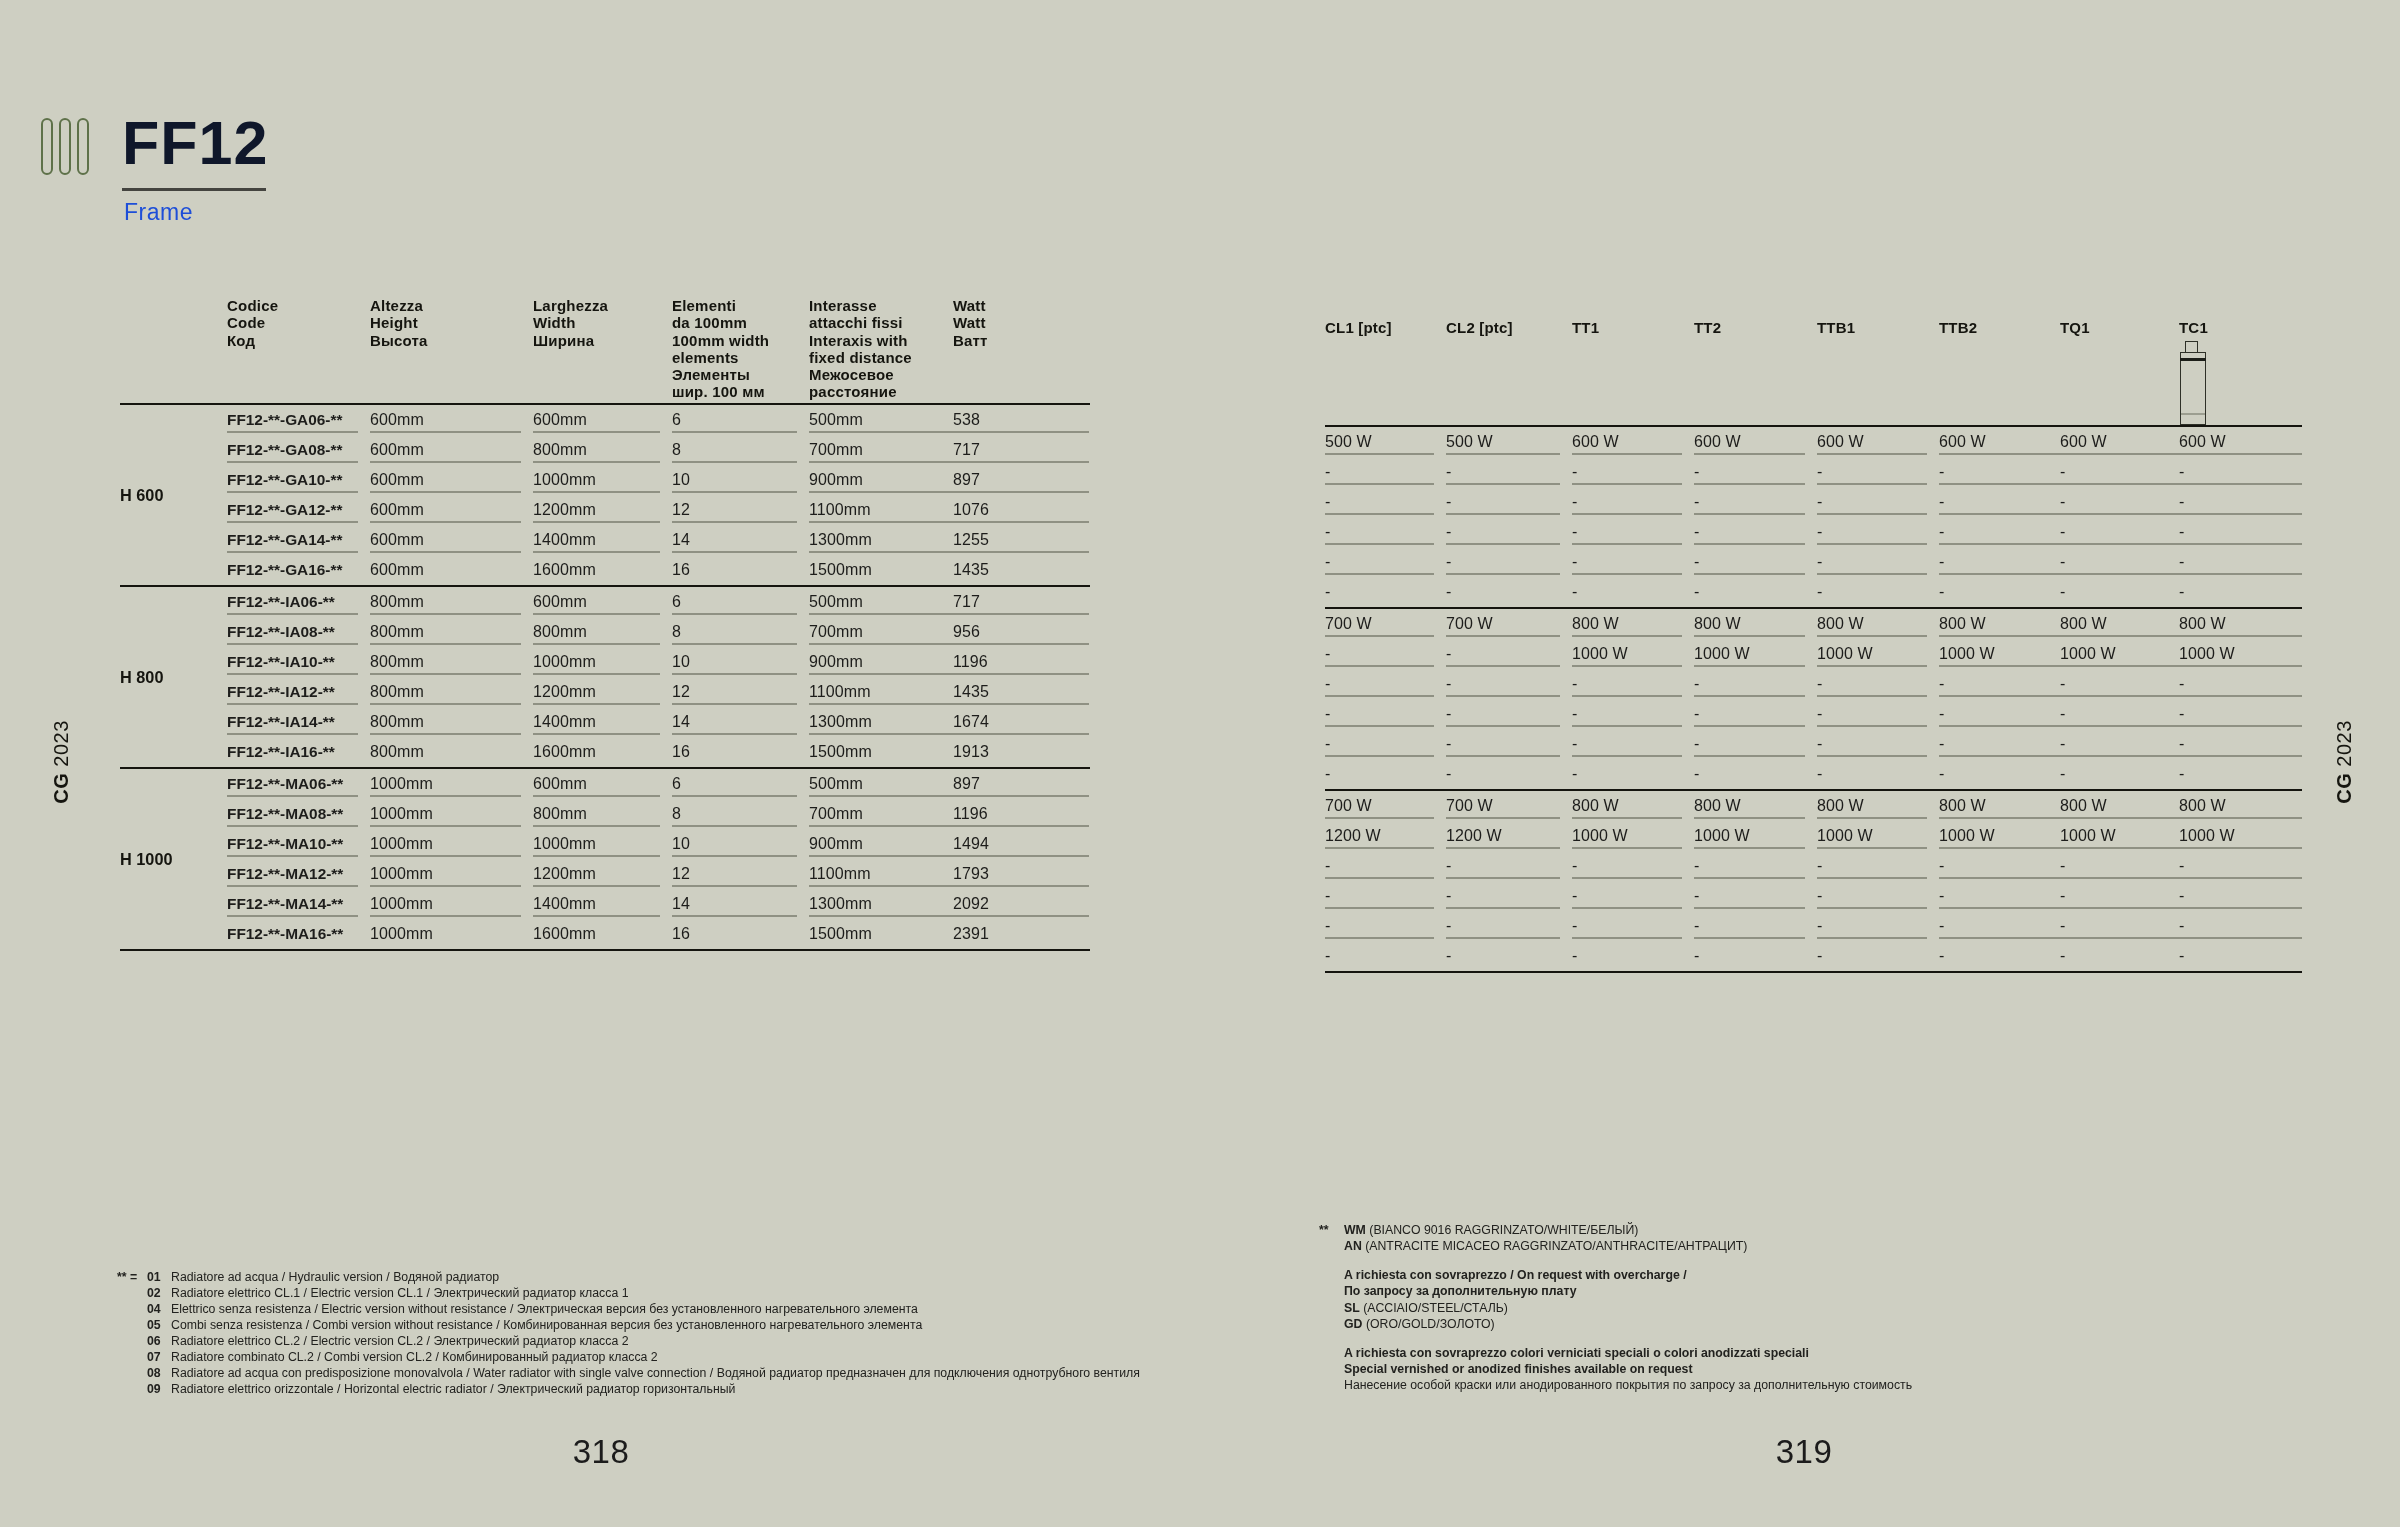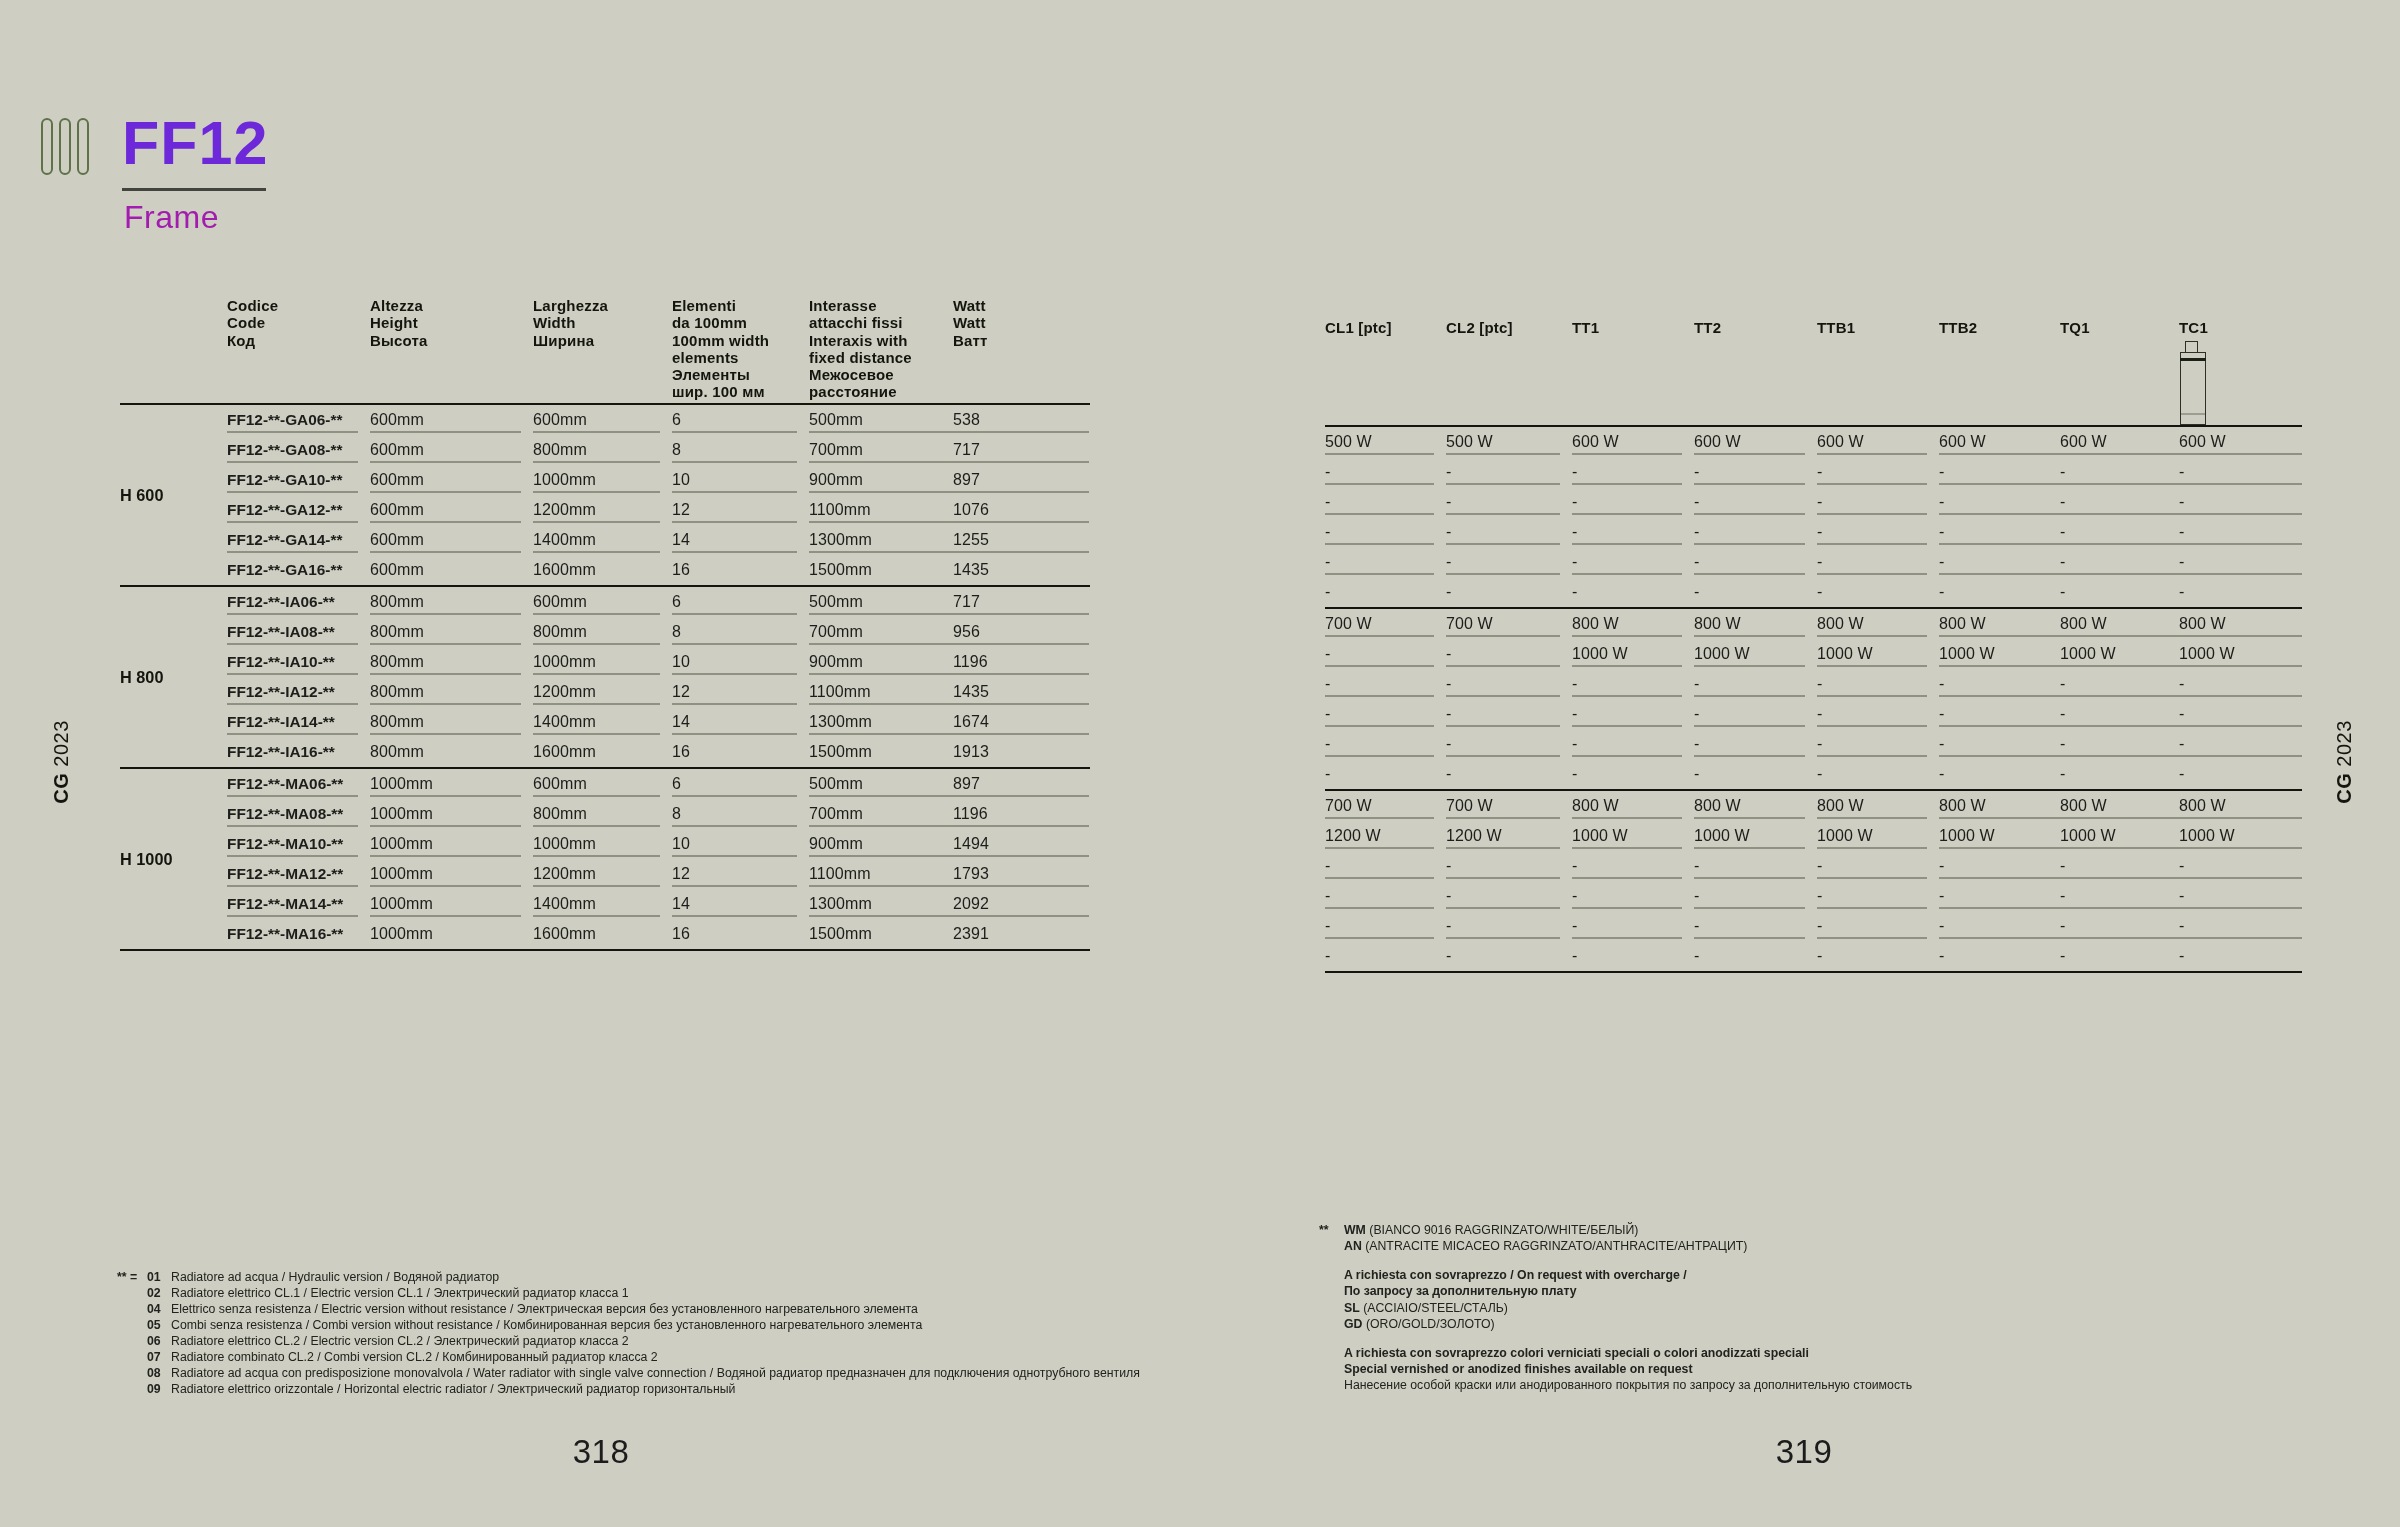--- a/index.html
+++ b/index.html
@@ -6,23 +6,23 @@
   html,body { background:#9a9a92; }
   body { font-family:"Liberation Sans", sans-serif; }
   .page {
     position:relative; width:2401px; height:1528px;
     background:#cecfc2; color:#1a1a1a; overflow:hidden;
   }
 
   
   .logo { position:absolute; left:41px; top:118px; display:flex; gap:6.7px; }
   .logo i { display:block; width:11.5px; height:57px; border:2.4px solid #5e7149; border-radius:6.7px; }
-  .title { position:absolute; left:122px; top:108px; font-size:61px; font-weight:800; letter-spacing:1px; color:#6d28d9; }
+  .title { position:absolute; left:122px; top:108px; font-size:61px; font-weight:800; letter-spacing:1px; color:#0f172a; }
   .title-underline { position:absolute; left:122px; top:188px; width:144px; height:2.9px; background:#44443f; }
-  .subtitle { position:absolute; left:124px; top:199px; font-size:32px; font-weight:400; letter-spacing:0.5px; color:#a21caf; }
+  .subtitle { position:absolute; left:124px; top:199px; font-size:23px; font-weight:400; letter-spacing:0.5px; color:#1d4ed8; }
 
   
   .edition { position:absolute; white-space:nowrap; font-size:20px; letter-spacing:0.5px; color:#15150f;
              transform:translate(-50%,-50%) rotate(-90deg); }
   .edition .b { font-weight:800; }
   .edition.left { left:61px; top:762px; }
   .edition.right { left:2344px; top:762px; }
 
   
   .hcell { font-weight:700; font-size:15px; line-height:17.3px; white-space:pre-line; color:#15150f; letter-spacing:0.2px; }

